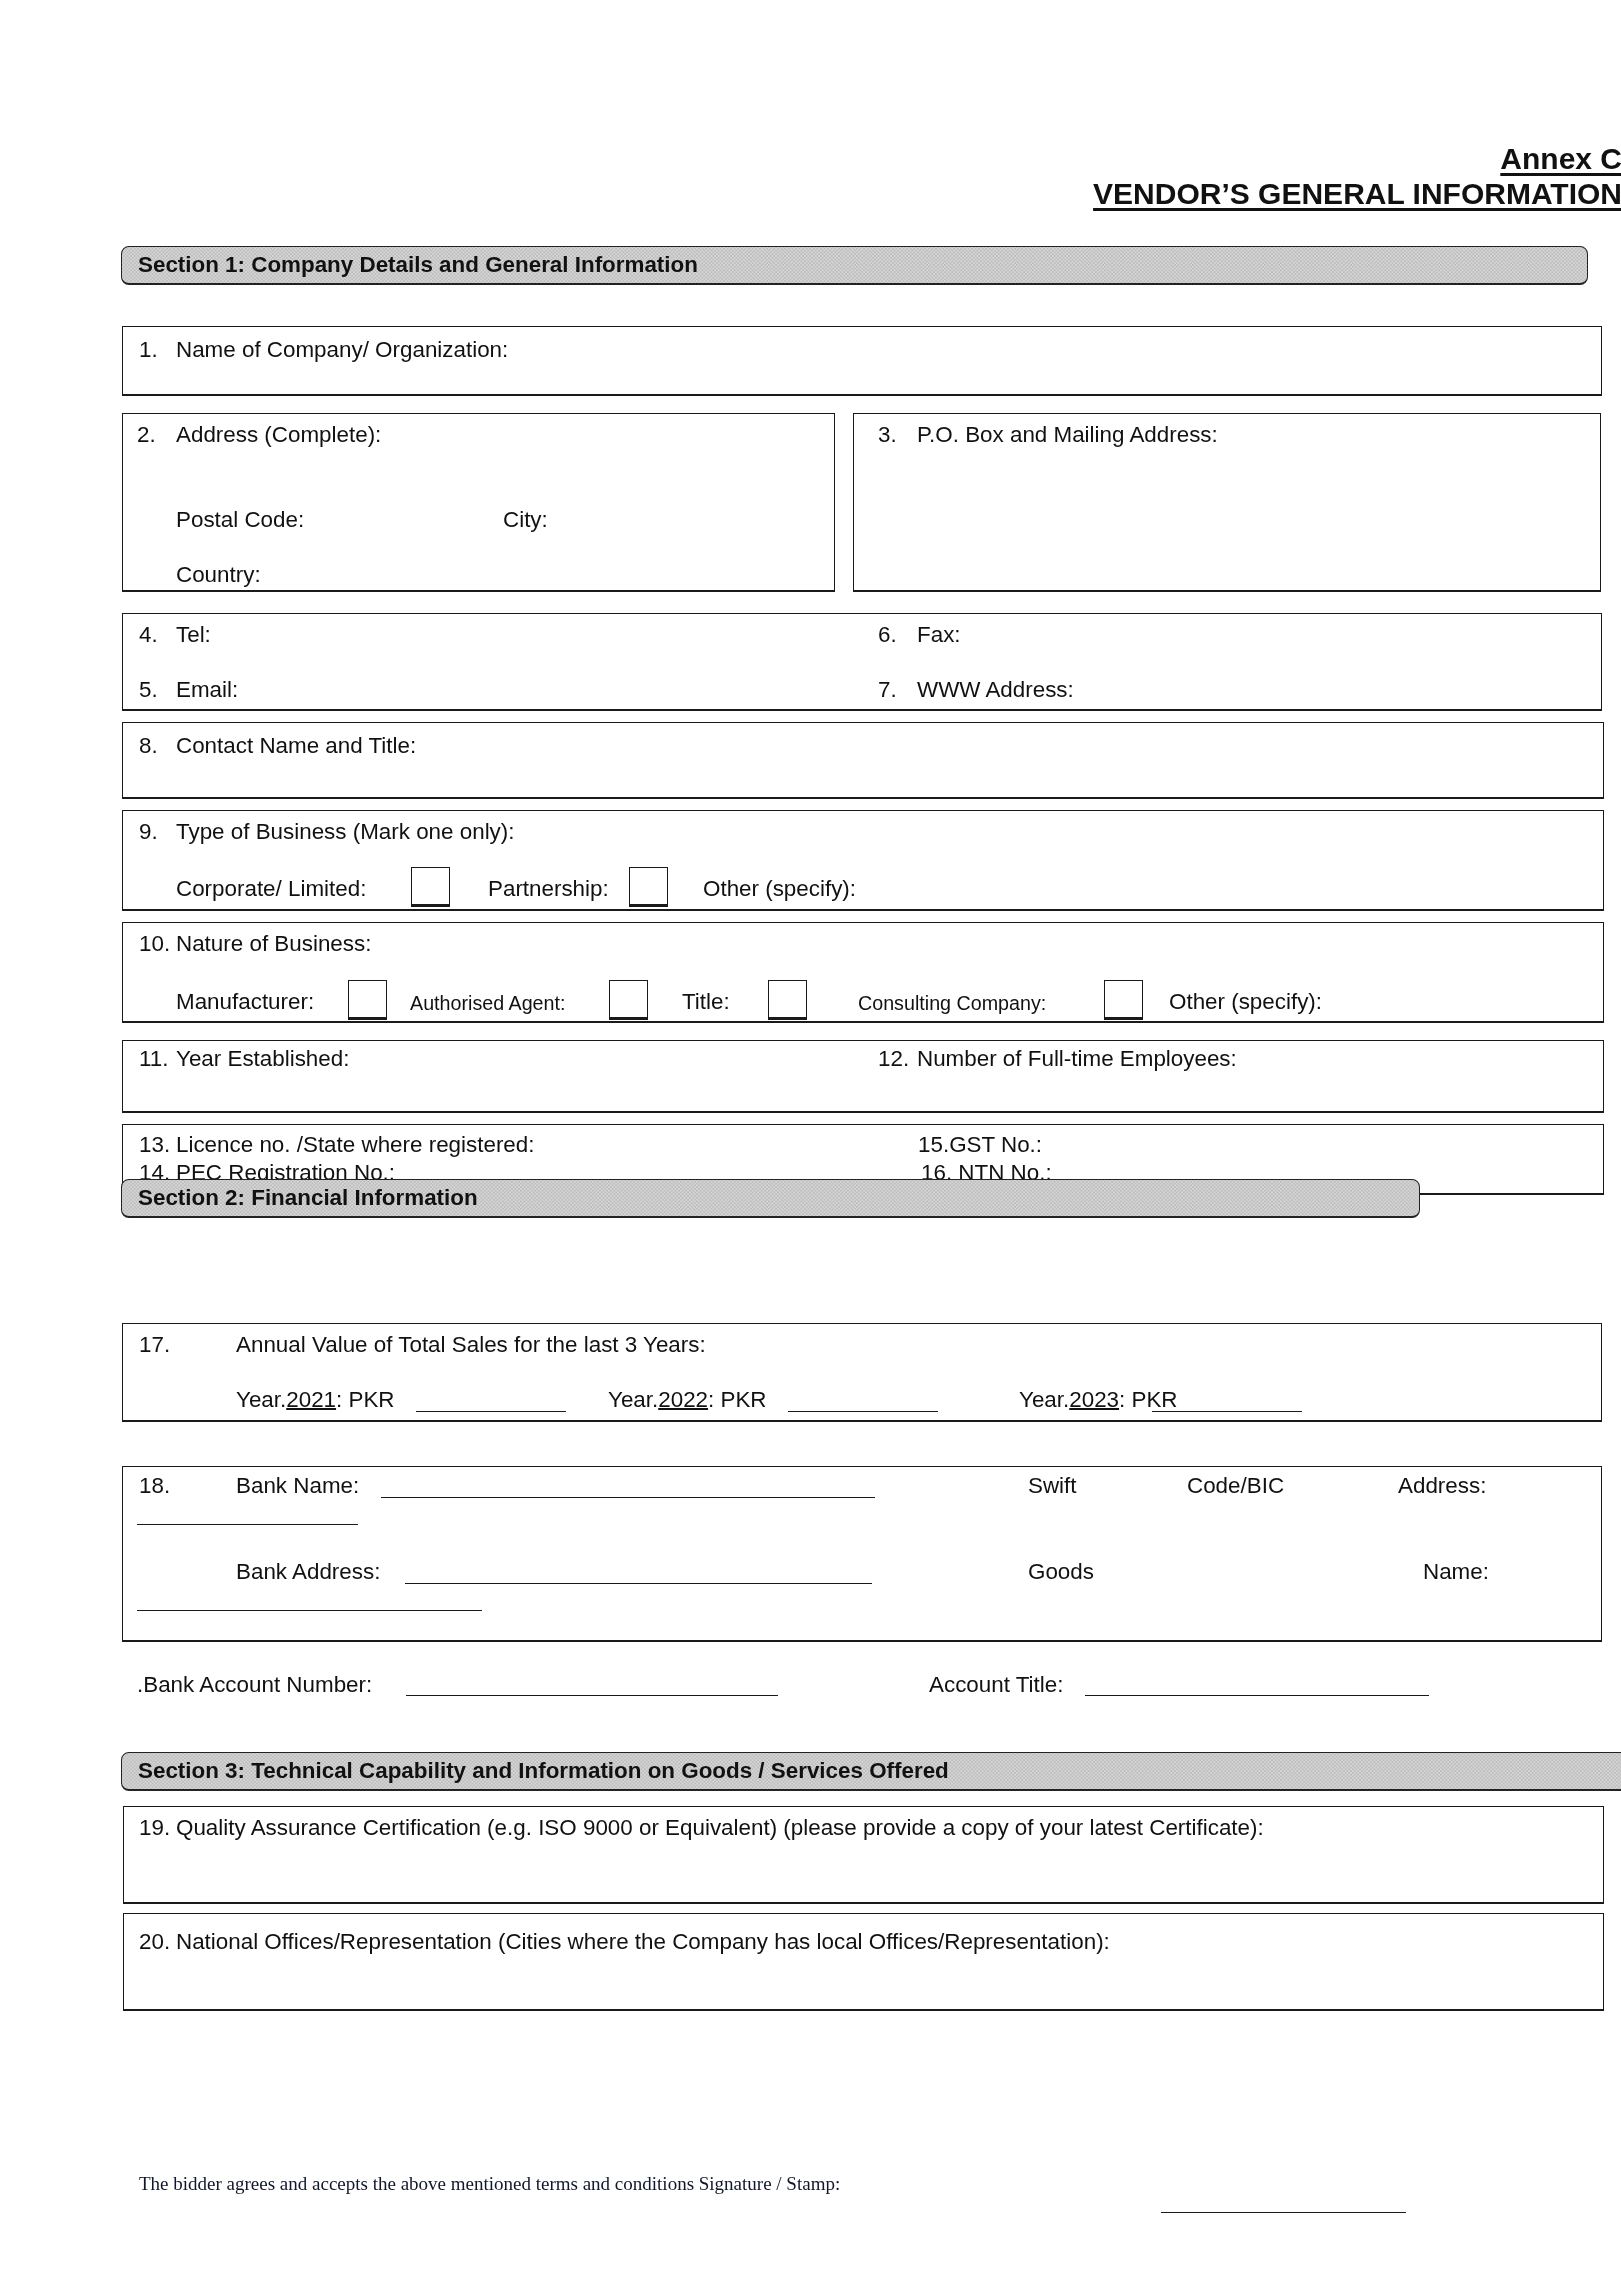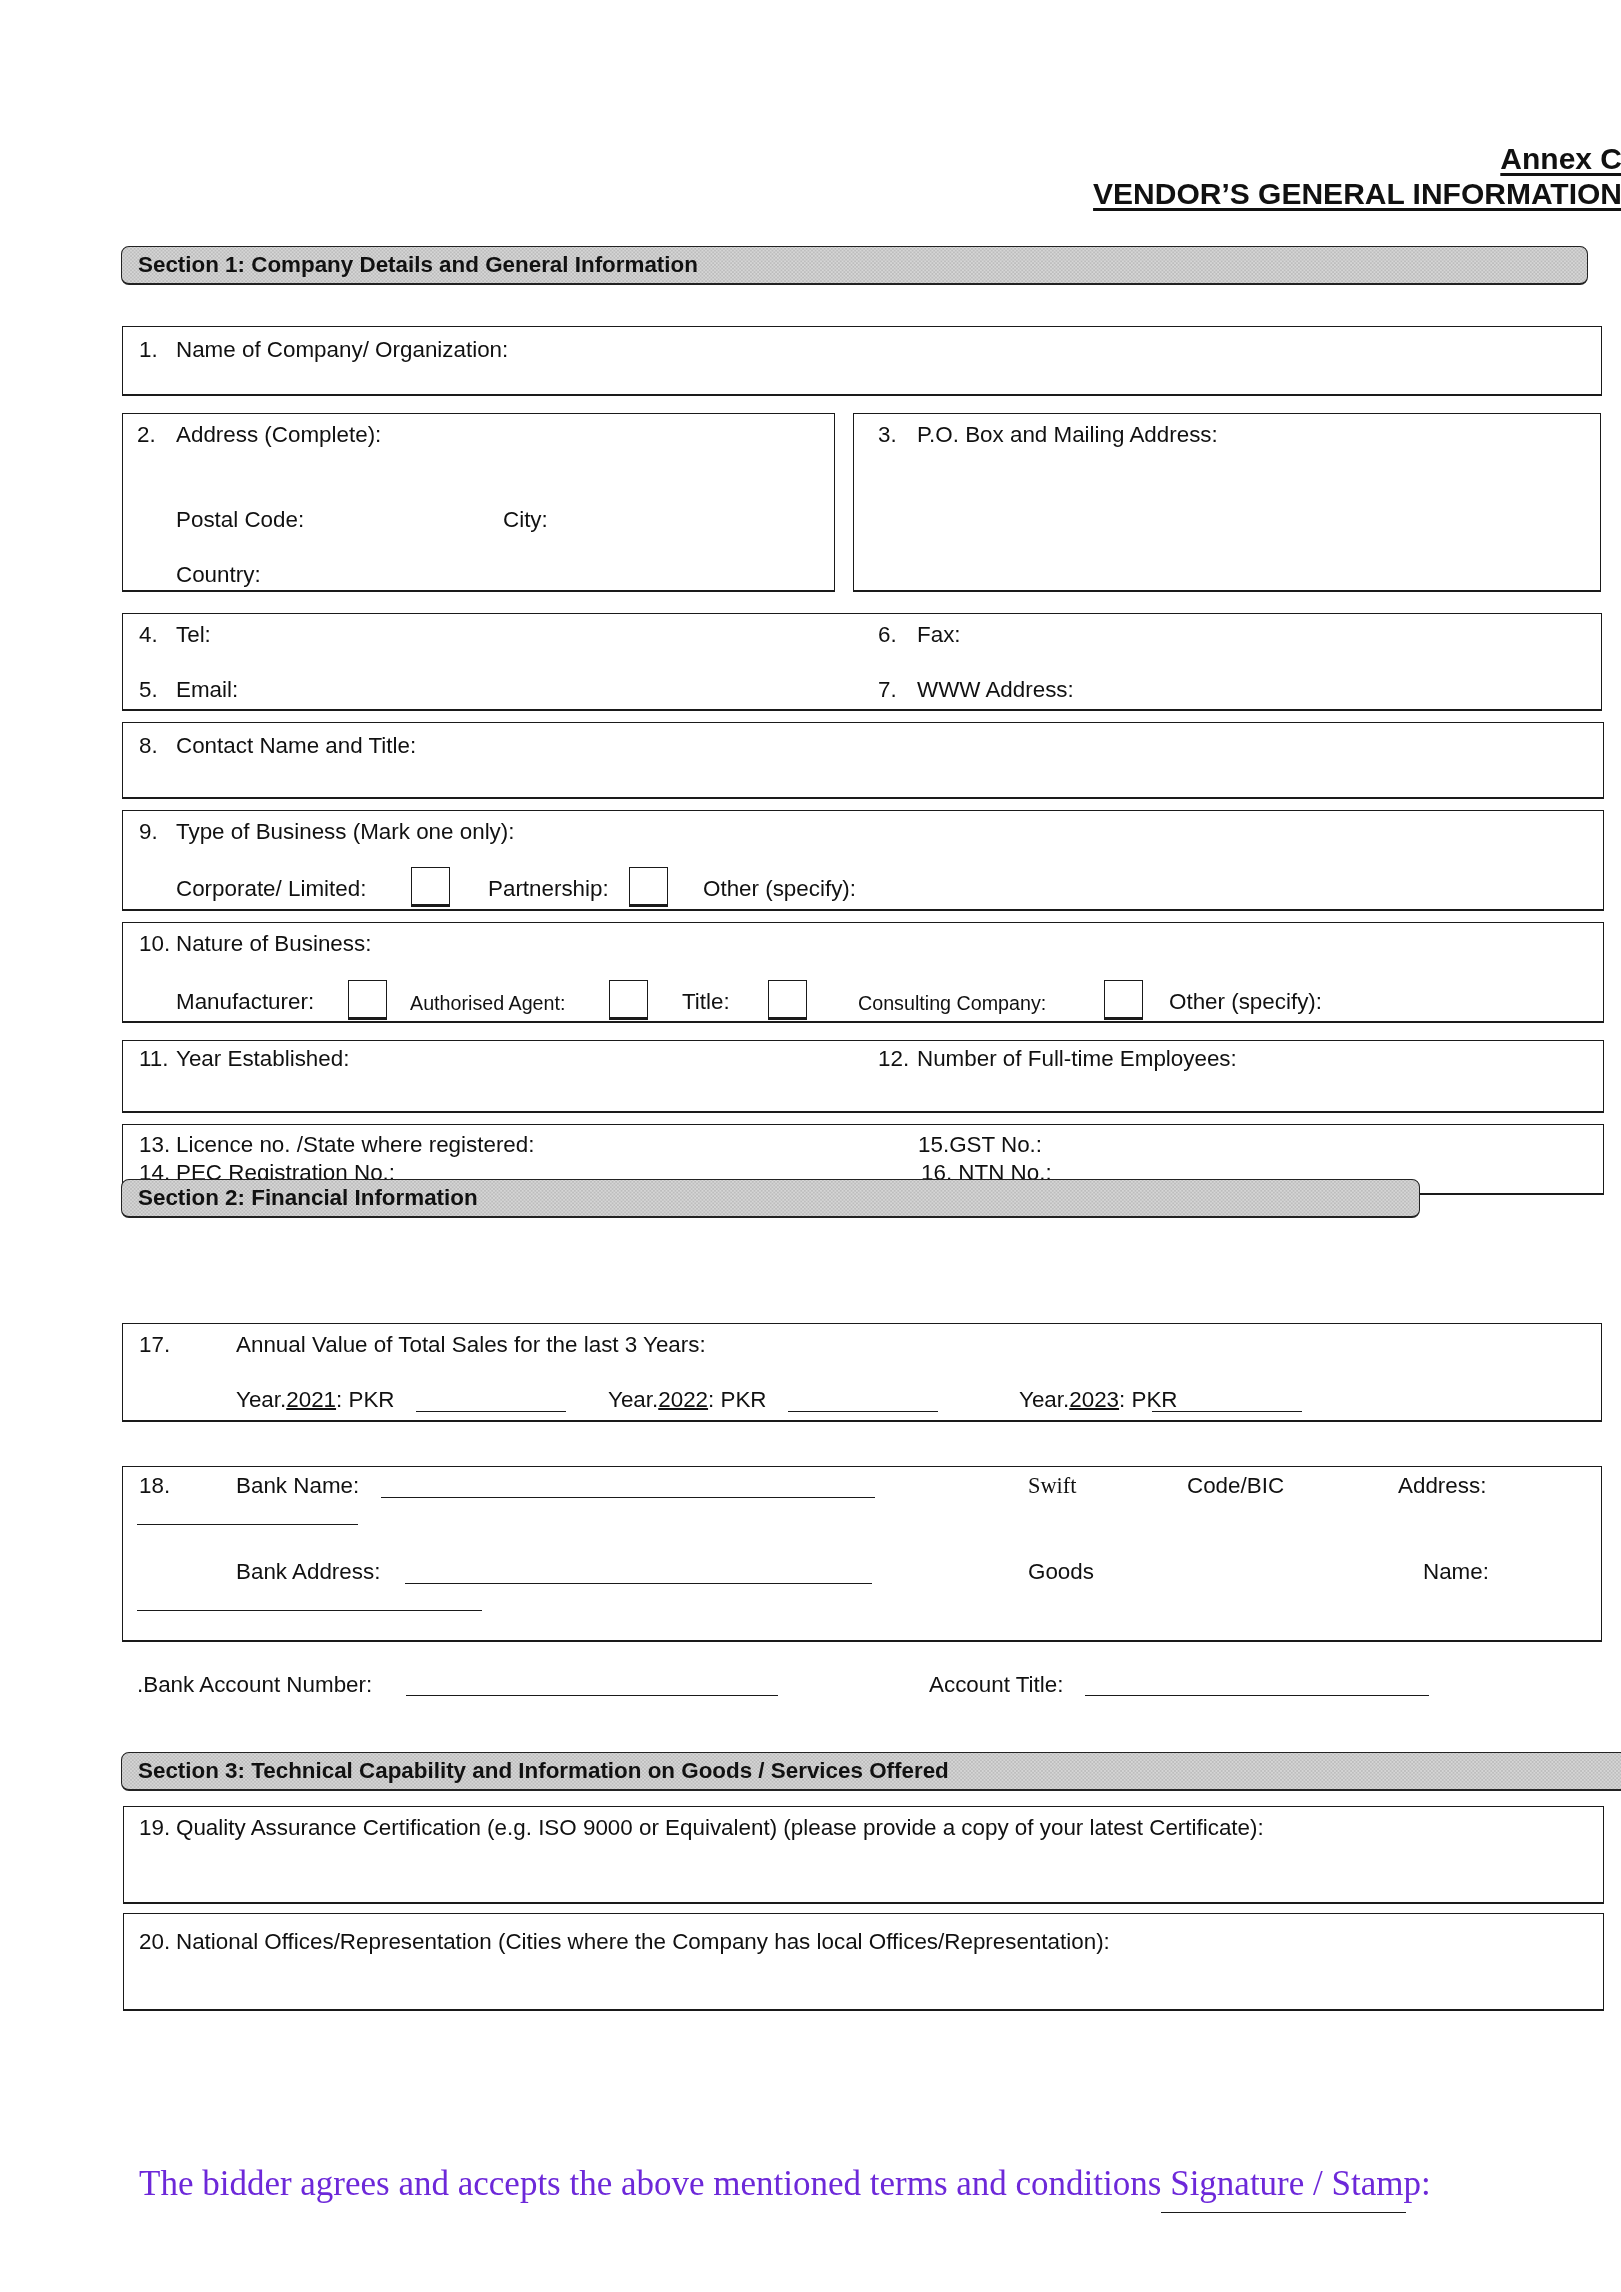--- a/index.html
+++ b/index.html
@@ -13,21 +13,21 @@
          background-color:#d6d6d6;
          background-image:
            radial-gradient(circle, #bdbdbd 0.8px, transparent 1px),
            radial-gradient(circle, #bdbdbd 0.8px, transparent 1px);
          background-size:3.6px 3.6px; background-position:0 0, 1.8px 1.8px; }
   .sec span { position:absolute; left:16px; top:5.4px; font-weight:bold; font-size:22.4px; line-height:25px; color:#111; }
   .title { position:absolute; left:0; width:1622px; text-align:right; font-weight:bold; text-decoration:underline; text-decoration-thickness:2.7px; text-underline-offset:3.6px; color:#111; }
   .cb { position:absolute; width:39px; height:40px; border:1.8px solid #1a1a1a; border-bottom-width:3.6px; box-sizing:border-box; background:#fff; }
   .line { position:absolute; height:0; border-top:1.8px solid #1a1a1a; }
   .u { text-decoration:underline; text-decoration-thickness:1.8px; }
-  .footer { position:absolute; left:139px; top:2169px; font-family:"Liberation Serif", serif; font-size:35px; line-height:30px; white-space:nowrap; color:#6d28d9; }
+  .footer { position:absolute; left:139px; top:2169px; font-family:"Liberation Serif", serif; font-size:19px; line-height:30px; white-space:nowrap; color:#0f172a; }
 </style>
 </head>
 <body>
 
 <div class="title" style="top:142px;font-size:30px;line-height:34px;">Annex C</div>
 <div class="title" style="top:177px;font-size:30px;line-height:34px;">VENDOR’S GENERAL INFORMATION</div>
 
 <div class="sec" style="top:246px;">
   <span>Section 1: Company Details and General Information</span>
 </div>
@@ -111,21 +111,21 @@
 <span class="t" style="left:608px;top:1387px;"><span>Year.</span><span class="u">2022</span><span>: PKR</span></span>
 <div class="line" style="left:788px;top:1411px;width:150px;"></div>
 
 <span class="t" style="left:1019px;top:1387px;"><span>Year.</span><span class="u">2023</span><span>: PKR</span></span>
 <div class="line" style="left:1152px;top:1411px;width:150px;"></div>
 
 <div class="box" style="left:122px;top:1466px;width:1480px;height:176px;"></div>
 <span class="t" style="left:139px;top:1473px;">18.</span>
 <span class="t" style="left:236px;top:1473px;">Bank Name:</span>
 <div class="line" style="left:381px;top:1497px;width:494px;"></div>
-<span class="t" style="left:1028px;top:1473px;font-family:Liberation Serif, serif;">Swift</span>
+<span class="t" style="left:1028px;top:1473px;">Swift</span>
 <span class="t" style="left:1187px;top:1473px;">Code/BIC</span>
 <span class="t" style="left:1398px;top:1473px;">Address:</span>
 <div class="line" style="left:137px;top:1524px;width:221px;"></div>
 
 <span class="t" style="left:236px;top:1559px;">Bank Address:</span>
 <div class="line" style="left:405px;top:1583px;width:467px;"></div>
 <span class="t" style="left:1028px;top:1559px;">Goods</span>
 <span class="t" style="left:1423px;top:1559px;">Name:</span>
 <div class="line" style="left:137px;top:1610px;width:345px;"></div>
 

